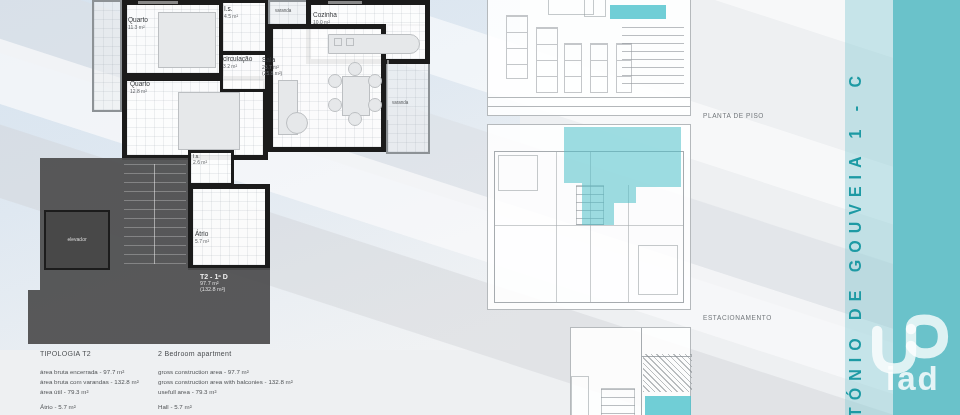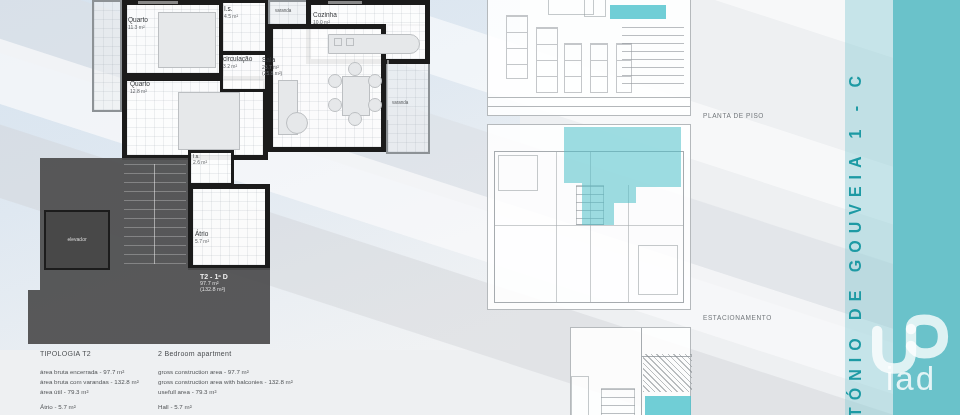--- a/index.html
+++ b/index.html
@@ -32,21 +32,21 @@
       background-image:repeating-linear-gradient(180deg,#c4c7ca 0 1px,transparent 1px 16px);}
   .textlines{background-image:repeating-linear-gradient(180deg,rgba(150,155,160,0.65) 0 1px,transparent 1px 8px);}
   .hatch{background-image:repeating-linear-gradient(45deg,rgba(130,136,140,0.55) 0 1px,transparent 1px 4px);}
   .teal{background:rgba(80,195,205,0.82);}
   .outline{border:1px solid #a6abaf;box-sizing:border-box;}
   .faintbox{border:1px solid rgba(150,156,160,0.55);box-sizing:border-box;}
   .sidelabel{font-size:6.5px;color:#71767a;letter-spacing:0.6px;}
   
   .vtext{left:847px;top:417px;transform:rotate(-90deg);transform-origin:0 0;width:434px;
          font-size:16px;font-weight:bold;letter-spacing:7px;color:#1d9aa4;white-space:nowrap;z-index:9;}
-  .logoword{font-size:33px;font-weight:normal;letter-spacing:2px;color:rgba(255,255,255,0.82);z-index:9;}
+  .logoword{font-size:33px;font-weight:bold;letter-spacing:2px;color:rgba(255,255,255,0.82);z-index:9;}
   
   .spec{font-size:6.2px;color:#54575a;white-space:nowrap;z-index:6;}
   .spec.h{font-size:7px;letter-spacing:0.3px;color:#494c4f;}
   .tag{z-index:6;color:#f2f2f2;}
   .tag .t1{font-size:7px;font-weight:bold;}
   .tag .t2{font-size:5.5px;color:rgba(255,255,255,0.78);}
 </style>
 </head>
 <body>
 

